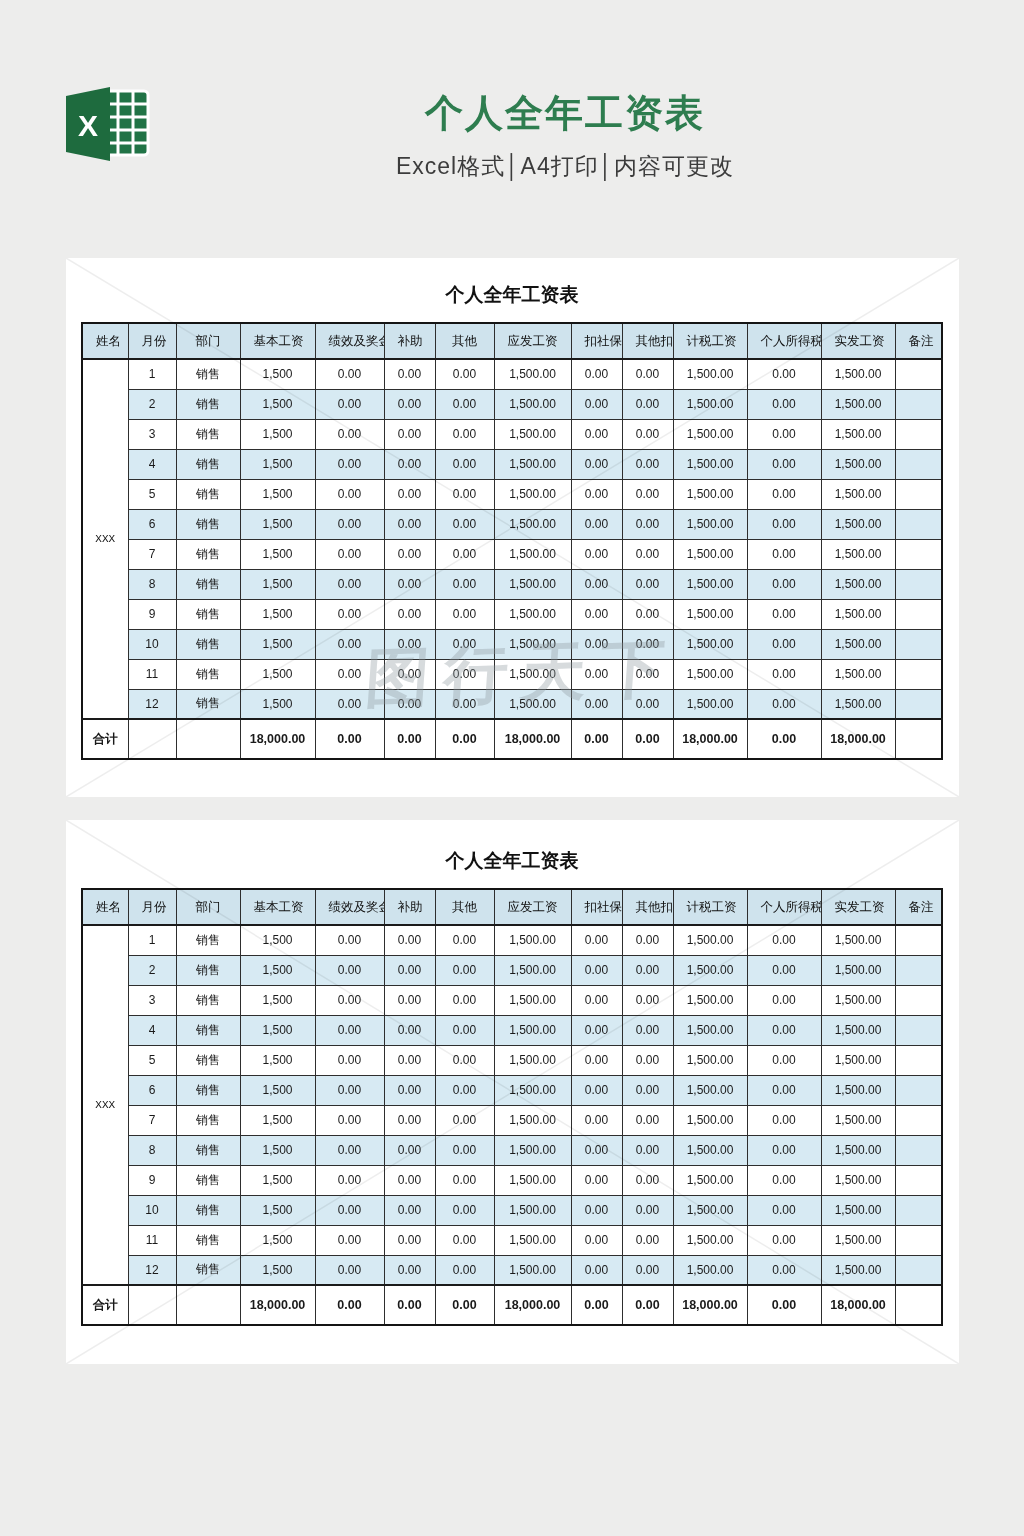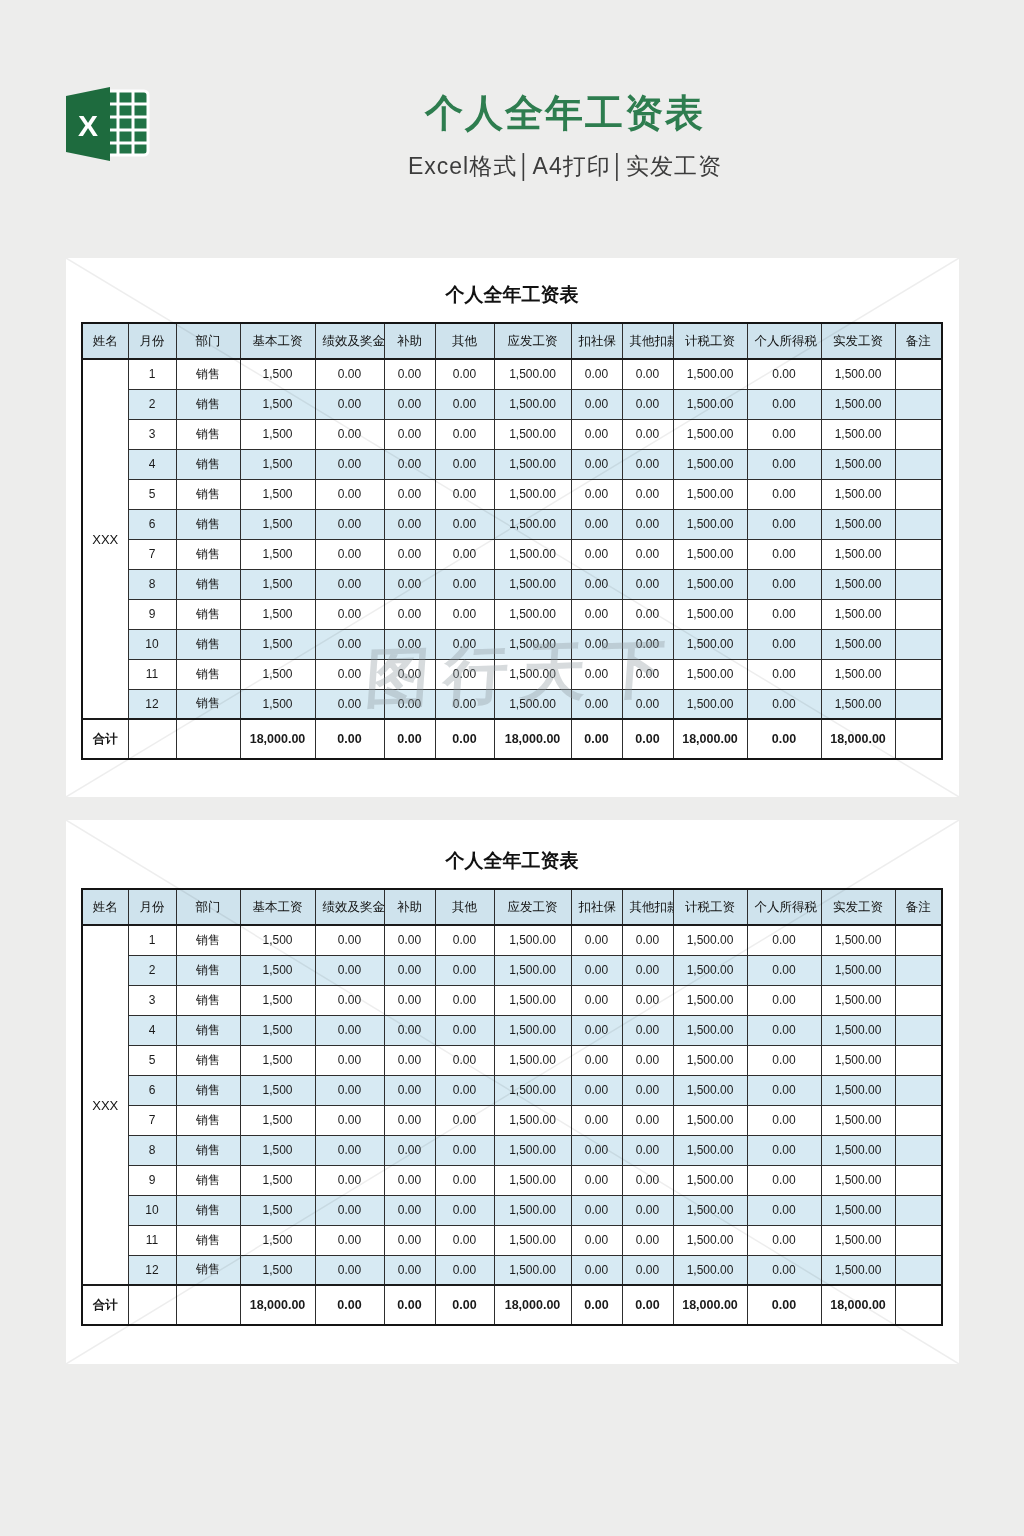--- a/index.html
+++ b/index.html
@@ -88,33 +88,34 @@
     overflow: hidden;
     white-space: nowrap;
   }
   .salary-table th {
     background: #cfe3ed;
     font-weight: normal;
     font-size: 12.5px;
     color: #111111;
     height: 36px;
     border-bottom: 2px solid #1a1a1a;
-    padding: 0 7px;
+    padding: 0 13px;
   }
   .salary-table td {
     font-size: 12px;
     color: #1a1a1a;
     height: 30px;
     background: #ffffff;
   }
   .salary-table tr.stripe td { background: #d7eaf3; }
   .salary-table td.name-cell {
     background: #ffffff !important;
-    font-size: 13px;
+    font-size: 11px;
     color: #111111;
+    font-family: Liberation Mono, monospace;
   }
   .salary-table tr.total-row td {
     font-weight: bold;
     font-size: 12.5px;
     background: #ffffff;
     border-top: 2px solid #1a1a1a;
     height: 40px;
   }
 
   
@@ -165,21 +166,21 @@
       <line x1="40" y1="20" x2="86" y2="20"></line>
       <line x1="40" y1="33" x2="86" y2="33"></line>
       <line x1="40" y1="46" x2="86" y2="46"></line>
       <line x1="40" y1="59" x2="86" y2="59"></line>
     </g>
     <polygon points="4,12 48,3 48,77 4,68" fill="#1e6b3e"></polygon>
     <text x="26" y="52" text-anchor="middle" font-family="Liberation Sans, sans-serif" font-size="30" font-weight="bold" fill="#ffffff">X</text>
   </svg>
   <div class="header-text">
     <div class="page-title">个人全年工资表</div>
-    <div class="page-subtitle">Excel格式│A4打印│实发工资</div>
+    <div class="page-subtitle">Excel格式│A4打印│内容可更改</div>
   </div>
 </div>
 
 <div class="card card-1">
   <div class="table-title">个人全年工资表</div>
   <div class="table-wrap">
       <table class="salary-table">
         <colgroup>
           <col class="col-0">
           <col class="col-1">

